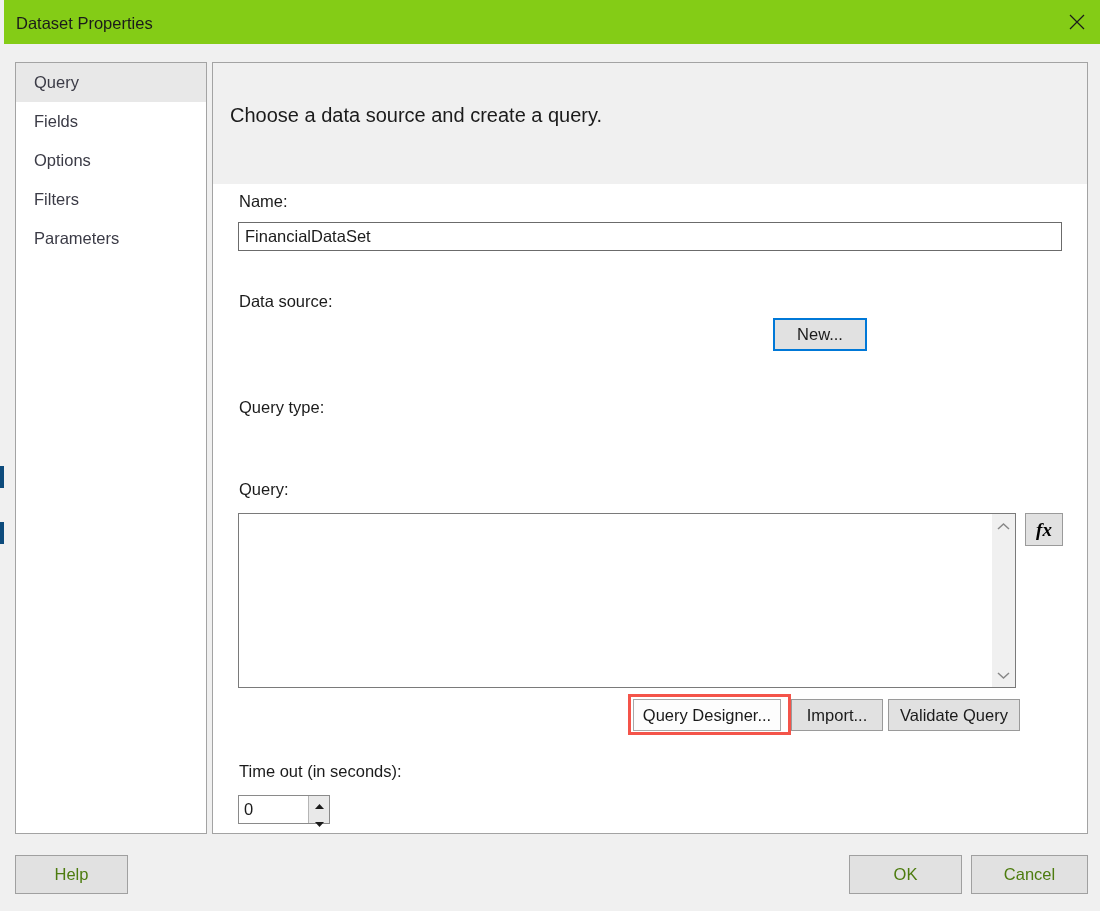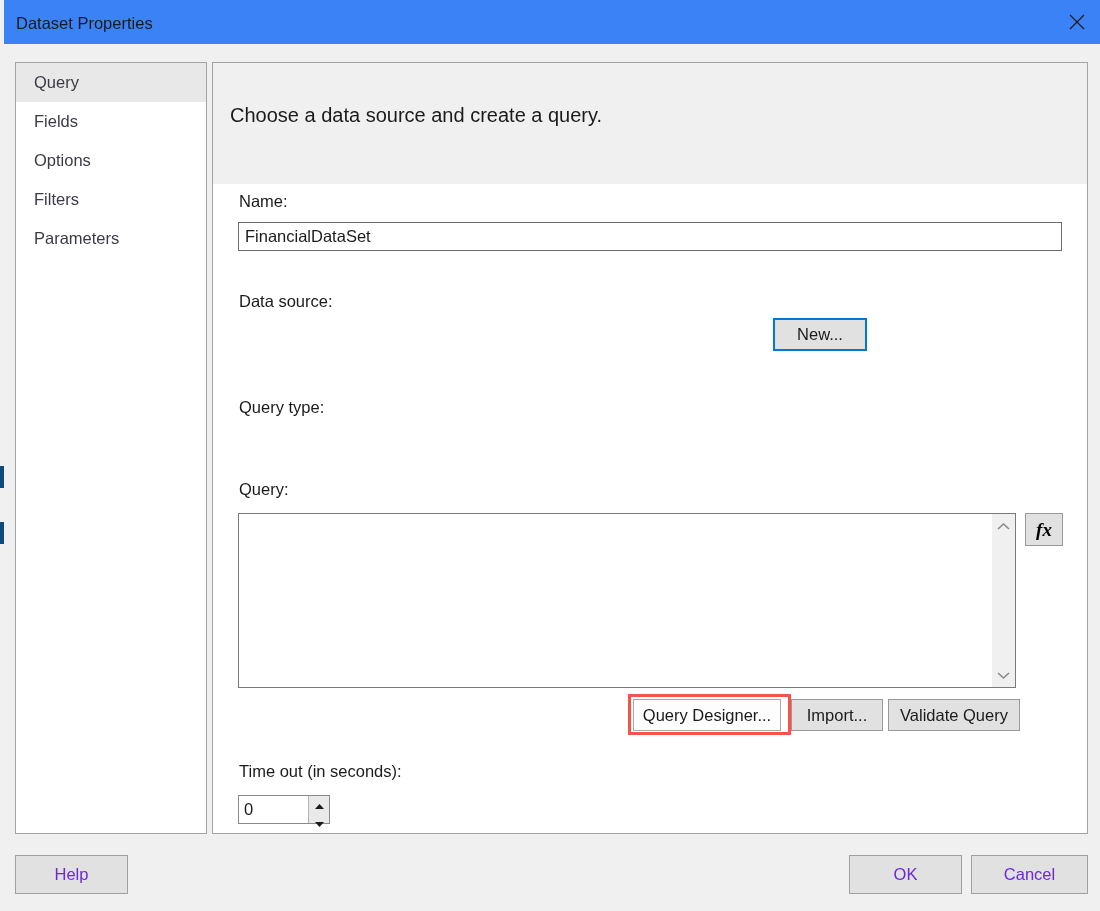--- a/index.html
+++ b/index.html
@@ -39,21 +39,21 @@
     width: 1096px; height: 911px;
     background: #f0f0f0;
     box-sizing: border-box;
   }
 
   
   #title-bar {
     position: absolute;
     left: 0; top: 0;
     width: 1096px; height: 44px;
-    background: #3b82f6;
+    background: #84cc16;
     box-sizing: border-box;
   }
   #window-title {
     position: absolute;
     left: 12px; top: 13px;
     font-size: 16.5px;
     line-height: 20px;
     color: #1b1b1b;
     white-space: nowrap;
   }
@@ -369,21 +369,21 @@
     position: absolute;
     top: 11px;
     height: 39px;
     background: #e1e1e1;
     border: 1px solid #a0a0a0;
     box-sizing: border-box;
     display: flex;
     align-items: center;
     justify-content: center;
     font-size: 16.5px;
-    color: #6d28d9;
+    color: #4d7c0f;
     font-family: "Liberation Sans", sans-serif;
     cursor: default;
     white-space: nowrap;
   }
   #help-button   { left: 11px;  width: 113px; }
   #ok-button     { left: 845px; width: 113px; }
   #cancel-button { left: 967px; width: 117px; }
 </style>
 </head>
 <body>

